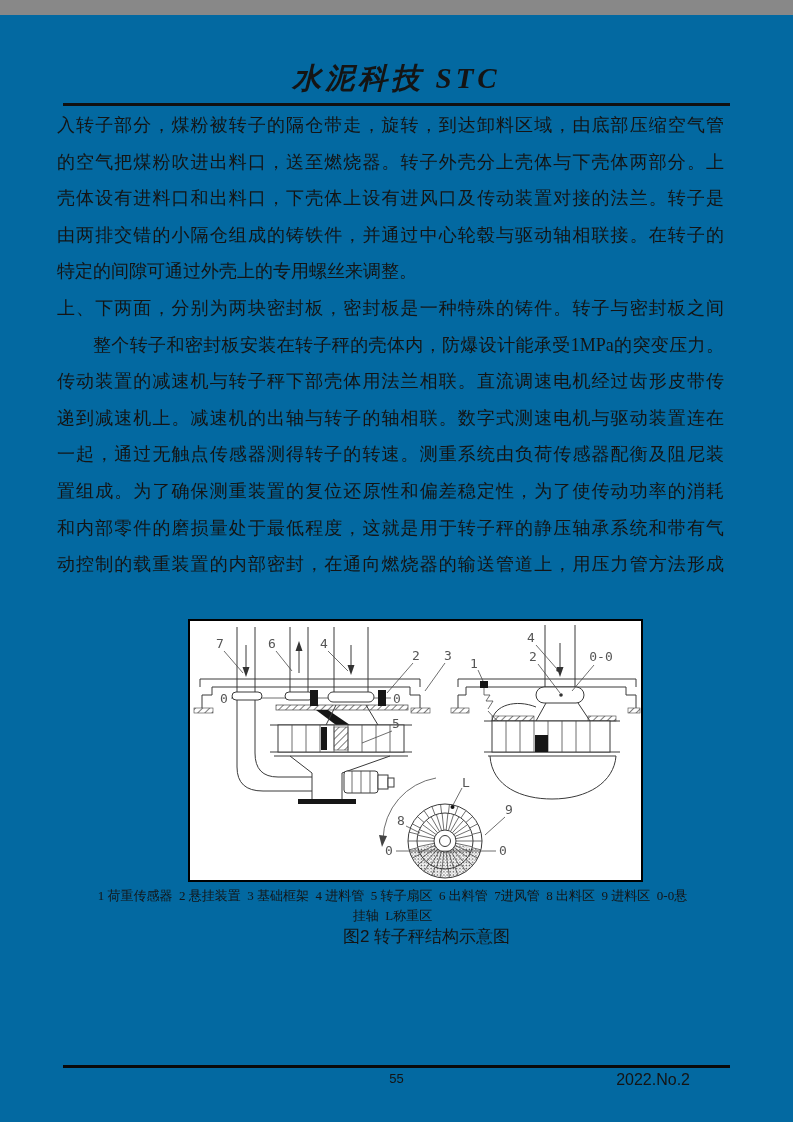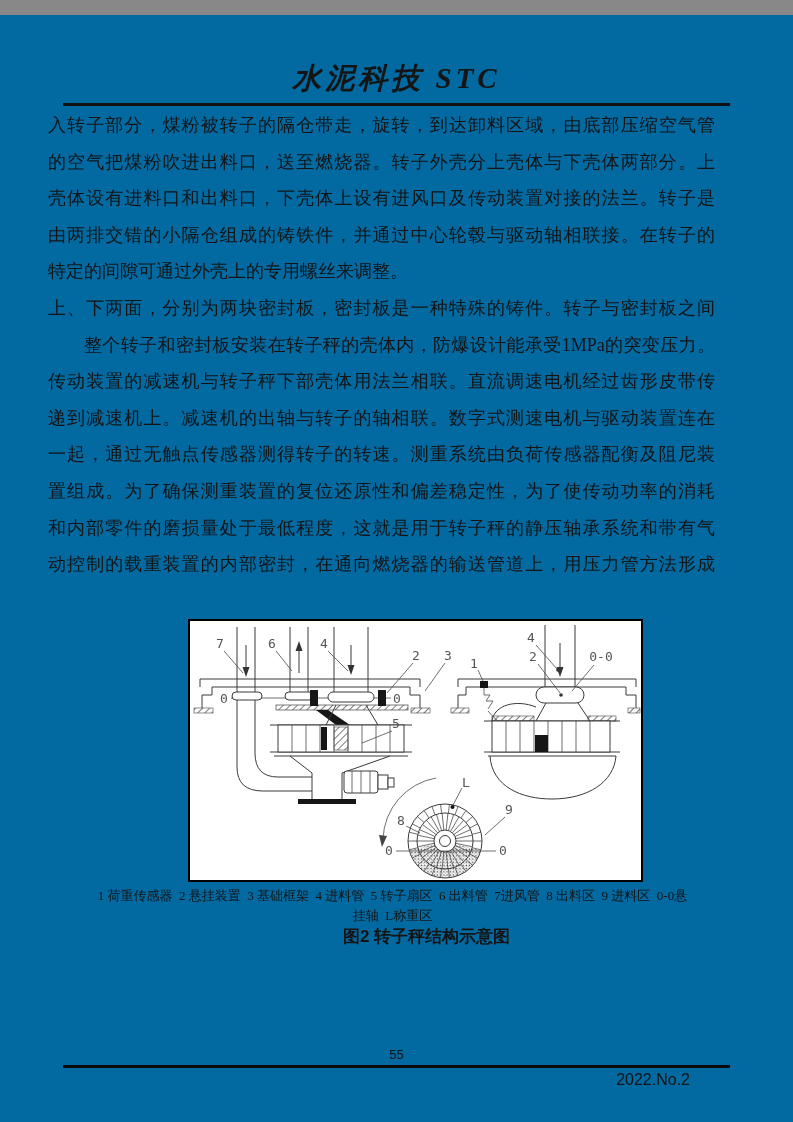--- a/index.html
+++ b/index.html
@@ -1,38 +1,38 @@
 <!DOCTYPE html>
 <html><head>
 <meta charset="utf-8">
 <style>
   html,body{margin:0;padding:0;background:#888;}
   .page{position:relative;width:793px;height:1122px;background:#0369a1;margin:15px auto;
         font-family:"Liberation Serif","DejaVu Serif",serif;color:#141414;overflow:hidden;}
   .title{position:absolute;top:44px;left:0;width:793px;text-align:center;
          font-size:29px;font-weight:bold;font-style:italic;letter-spacing:4px;}
   .rule-top{position:absolute;left:63px;top:88px;width:667px;height:3px;background:#111;}
-  .tcol{position:absolute;left:48px;width:667px;}
+  .tcol{position:absolute;left:57px;width:667px;}
   .tb1{top:92px;}
   .tb3{top:937px;}
   .tl{height:36.6px;line-height:36.6px;font-size:18px;text-align:justify;
       text-align-last:justify;overflow:hidden;white-space:nowrap;}
   .tl-end{text-align-last:left;}
   .ind{text-indent:36px;}
   .figurebox{position:absolute;left:188px;top:604px;width:451px;height:259px;
              border:2px solid #000;background:#fff;}
   .legend{position:absolute;left:59px;width:667px;text-align:center;font-size:13px;
           line-height:20px;white-space:pre-wrap;}
   .legend1{top:871px;}
   .legend2{top:891px;}
   .figcaption{position:absolute;left:93px;top:910px;width:667px;text-align:center;
-              font-size:17px;font-weight:bold;line-height:24px;
+              font-size:17px;font-weight:normal;line-height:24px;
               font-family:"Liberation Sans","DejaVu Sans",sans-serif;}
   .rule-bottom{position:absolute;left:63px;top:1050px;width:667px;height:3px;background:#0a0a0a;}
-  .footer-page{position:absolute;left:63px;top:1032px;width:667px;text-align:center;
+  .footer-page{position:absolute;left:63px;top:1056px;width:667px;text-align:center;
                font-size:13px;font-family:"Liberation Sans","DejaVu Sans",sans-serif;}
   .footer-issue{position:absolute;left:560px;top:1056px;width:130px;text-align:right;
                 font-size:16px;font-family:"Liberation Sans","DejaVu Sans",sans-serif;}
   svg .ln{stroke:#3a3a3a;stroke-width:1;fill:none;}
   svg .thin{stroke:#4a4a4a;stroke-width:0.8;fill:none;}
   svg .lbl{font-family:"DejaVu Sans Mono","Liberation Mono",monospace;font-size:13px;
            fill:#555;text-anchor:middle;}
   svg .fillw{fill:#fff;stroke:#3a3a3a;stroke-width:1;}
   svg .blk{fill:#161616;stroke:none;}
 </style>

